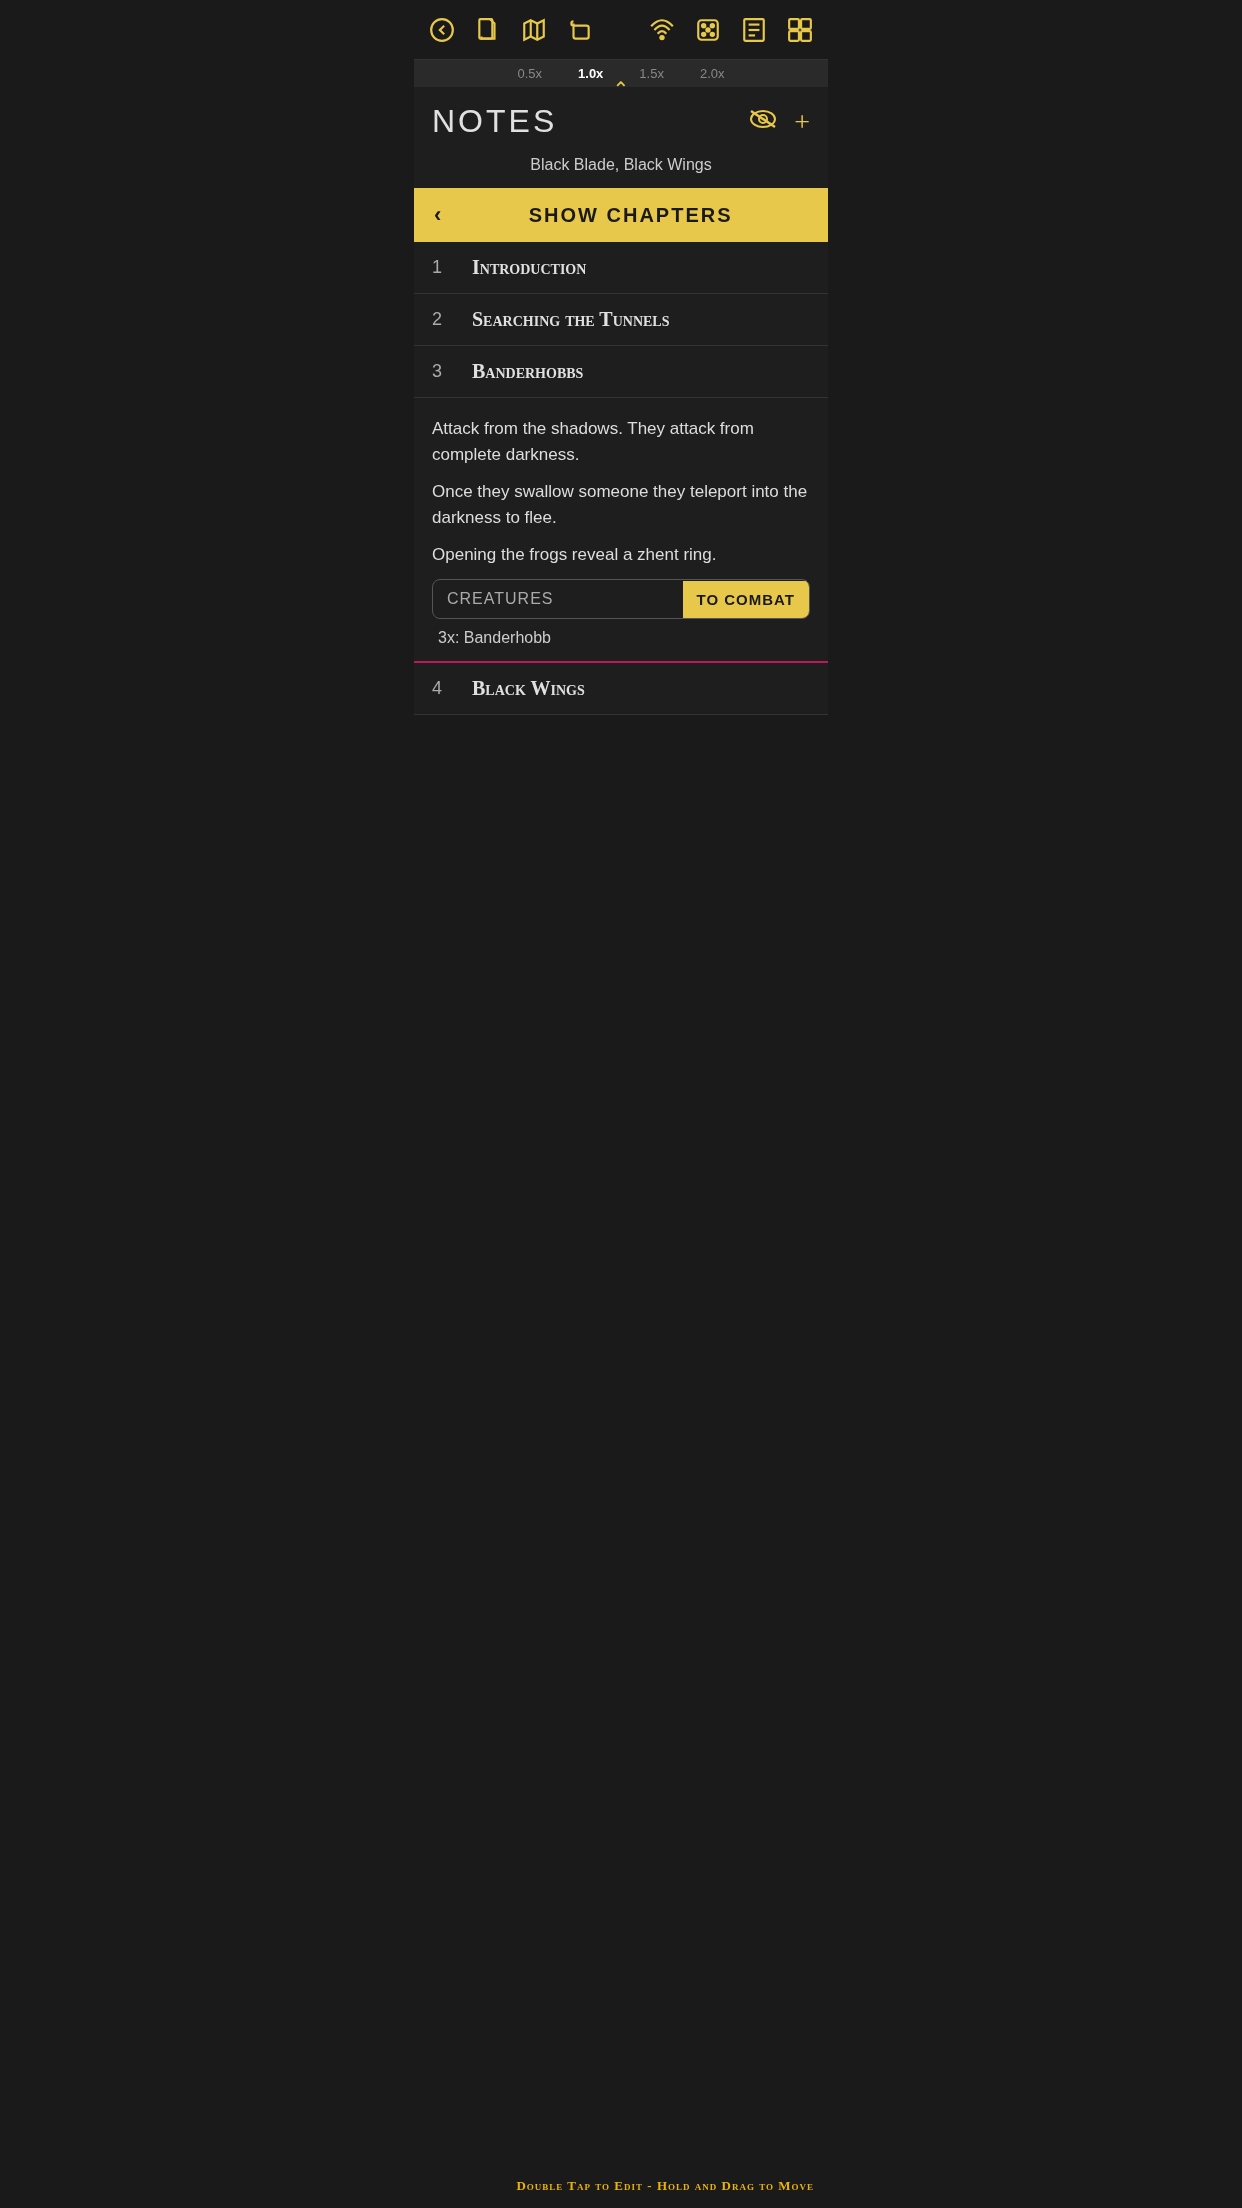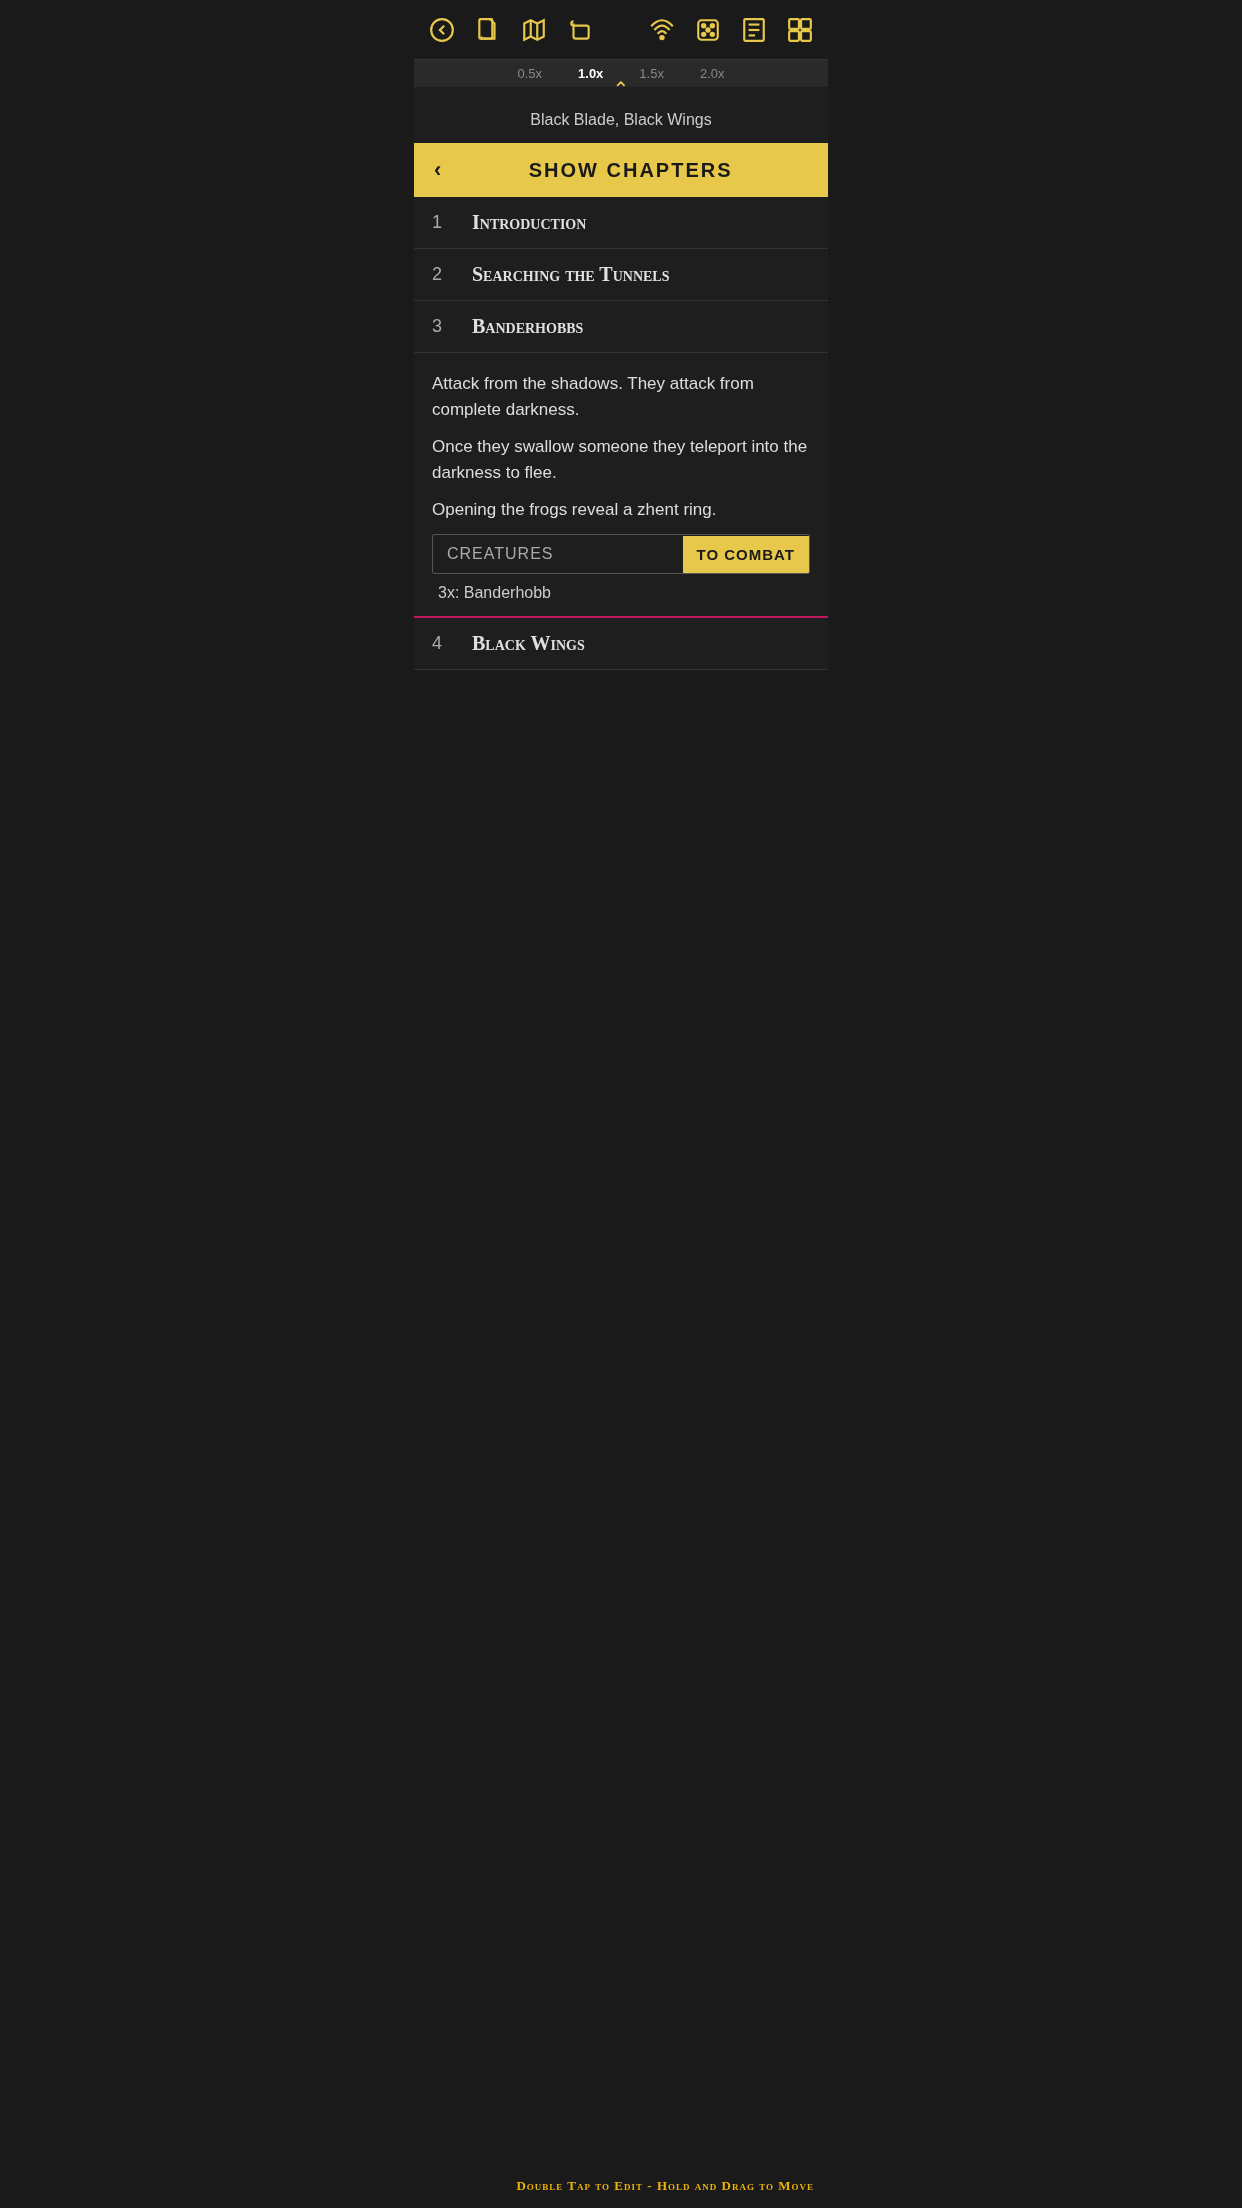--- a/index.html
+++ b/index.html
@@ -211,21 +211,21 @@
       font-family: Arial, sans-serif;
       margin-bottom: 14px;
     }
 
     
     .creatures-bar {
       display: flex;
       align-items: center;
       justify-content: space-between;
       border: 1px solid #555;
-      border-radius: 2px;
+      border-radius: 8px;
       margin-bottom: 10px;
       overflow: hidden;
     }
 
     .creatures-label {
       color: #aaa;
       font-size: 16px;
       font-family: Arial, sans-serif;
       letter-spacing: 1px;
       padding: 10px 14px;
@@ -358,20 +358,33 @@
   <div class="zoom-bar-inner">
     <span class="zoom-option">0.5x</span>
     <span class="zoom-option active">1.0x</span>
     <span class="zoom-option">1.5x</span>
     <span class="zoom-option">2.0x</span>
   </div>
   <div class="zoom-chevron">⌃</div>
 </div>
 
 <div class="notes-panel">
+  <div class="notes-header">
+    <h1 class="notes-title">NOTES</h1>
+    <div class="notes-header-icons">
+      <span class="notes-icon">
+        <svg width="30" height="22" viewBox="0 0 30 22" fill="none">
+          <ellipse cx="15" cy="11" rx="12" ry="8" stroke="#e8c84a" stroke-width="2"></ellipse>
+          <circle cx="15" cy="11" r="4" stroke="#e8c84a" stroke-width="2"></circle>
+          <line x1="3" y1="3" x2="27" y2="19" stroke="#e8c84a" stroke-width="2.5"></line>
+        </svg>
+      </span>
+      <span class="notes-icon" style="font-size:28px; font-weight:200;">+</span>
+    </div>
+  </div>
   <div class="notes-subtitle">Black Blade, Black Wings</div>
 </div>
 
 <button class="show-chapters-btn">
   <span class="show-chapters-arrow">‹</span>
   <span class="show-chapters-label">SHOW CHAPTERS</span>
 </button>
 
 <div class="chapter-list">
 

